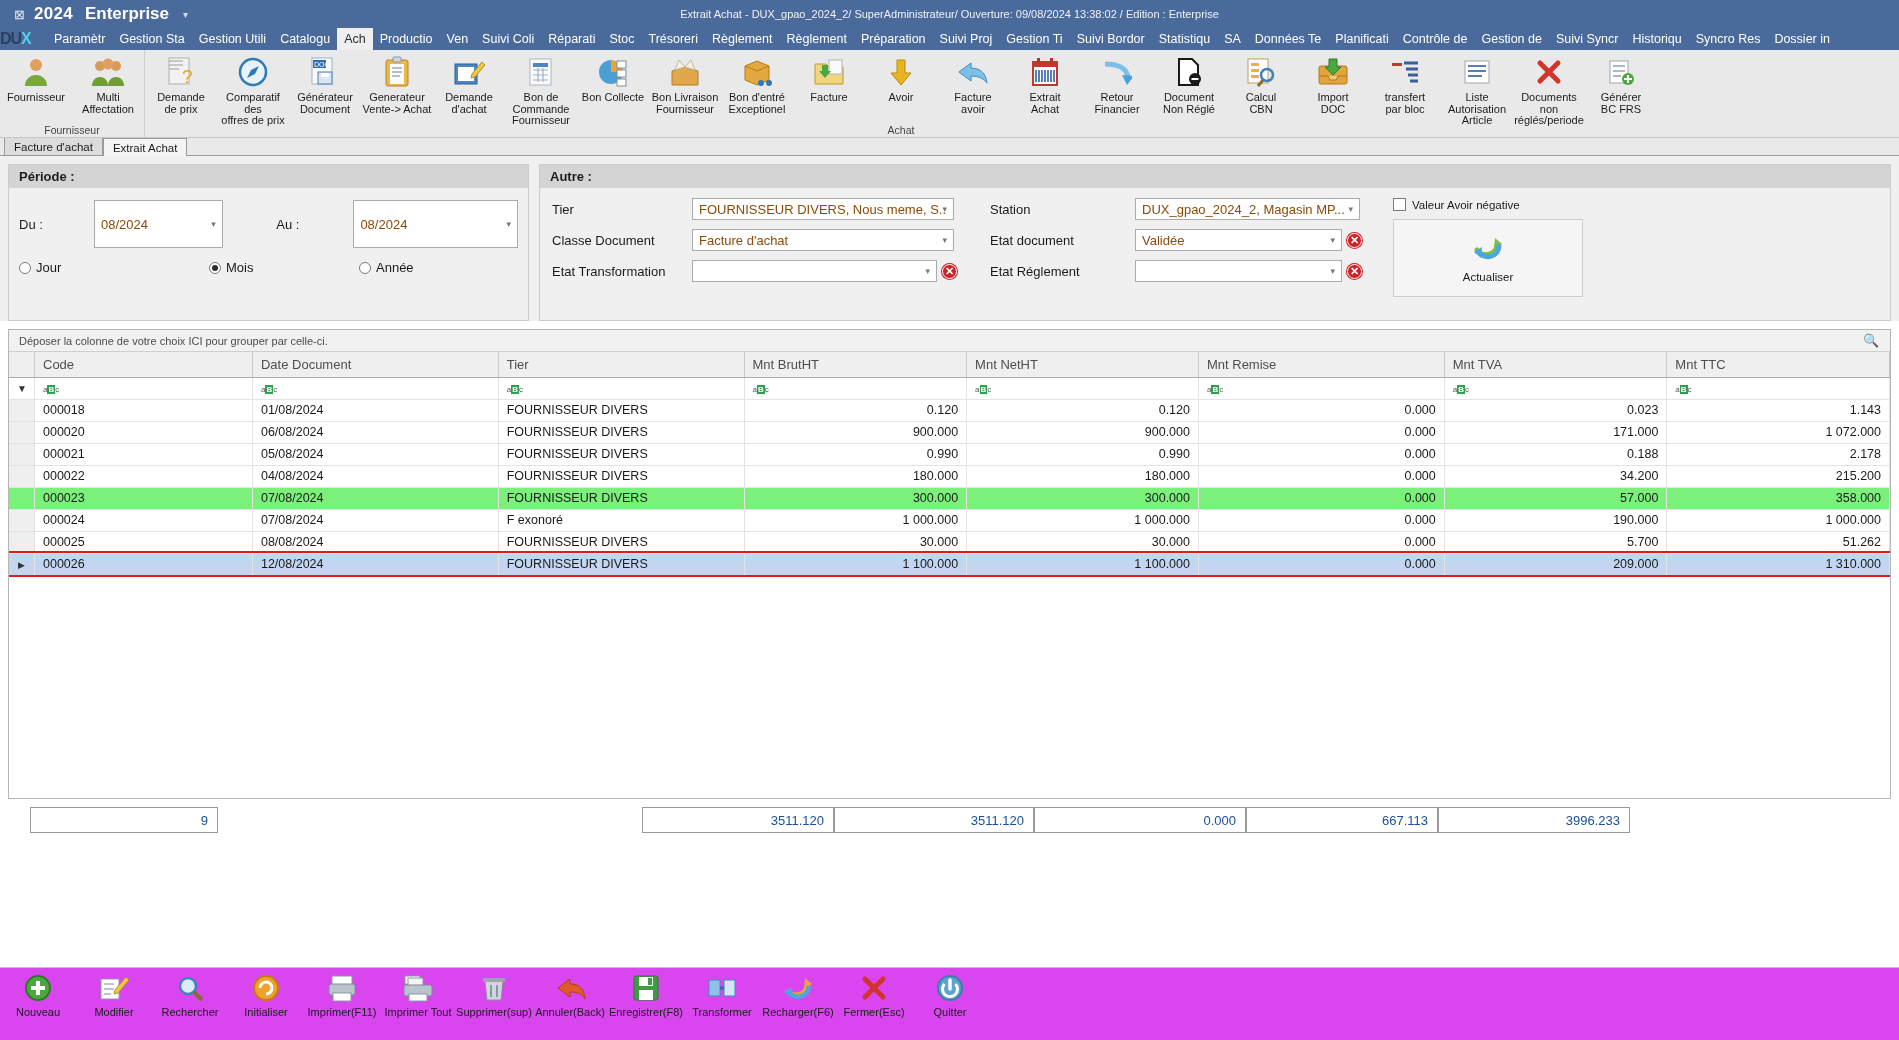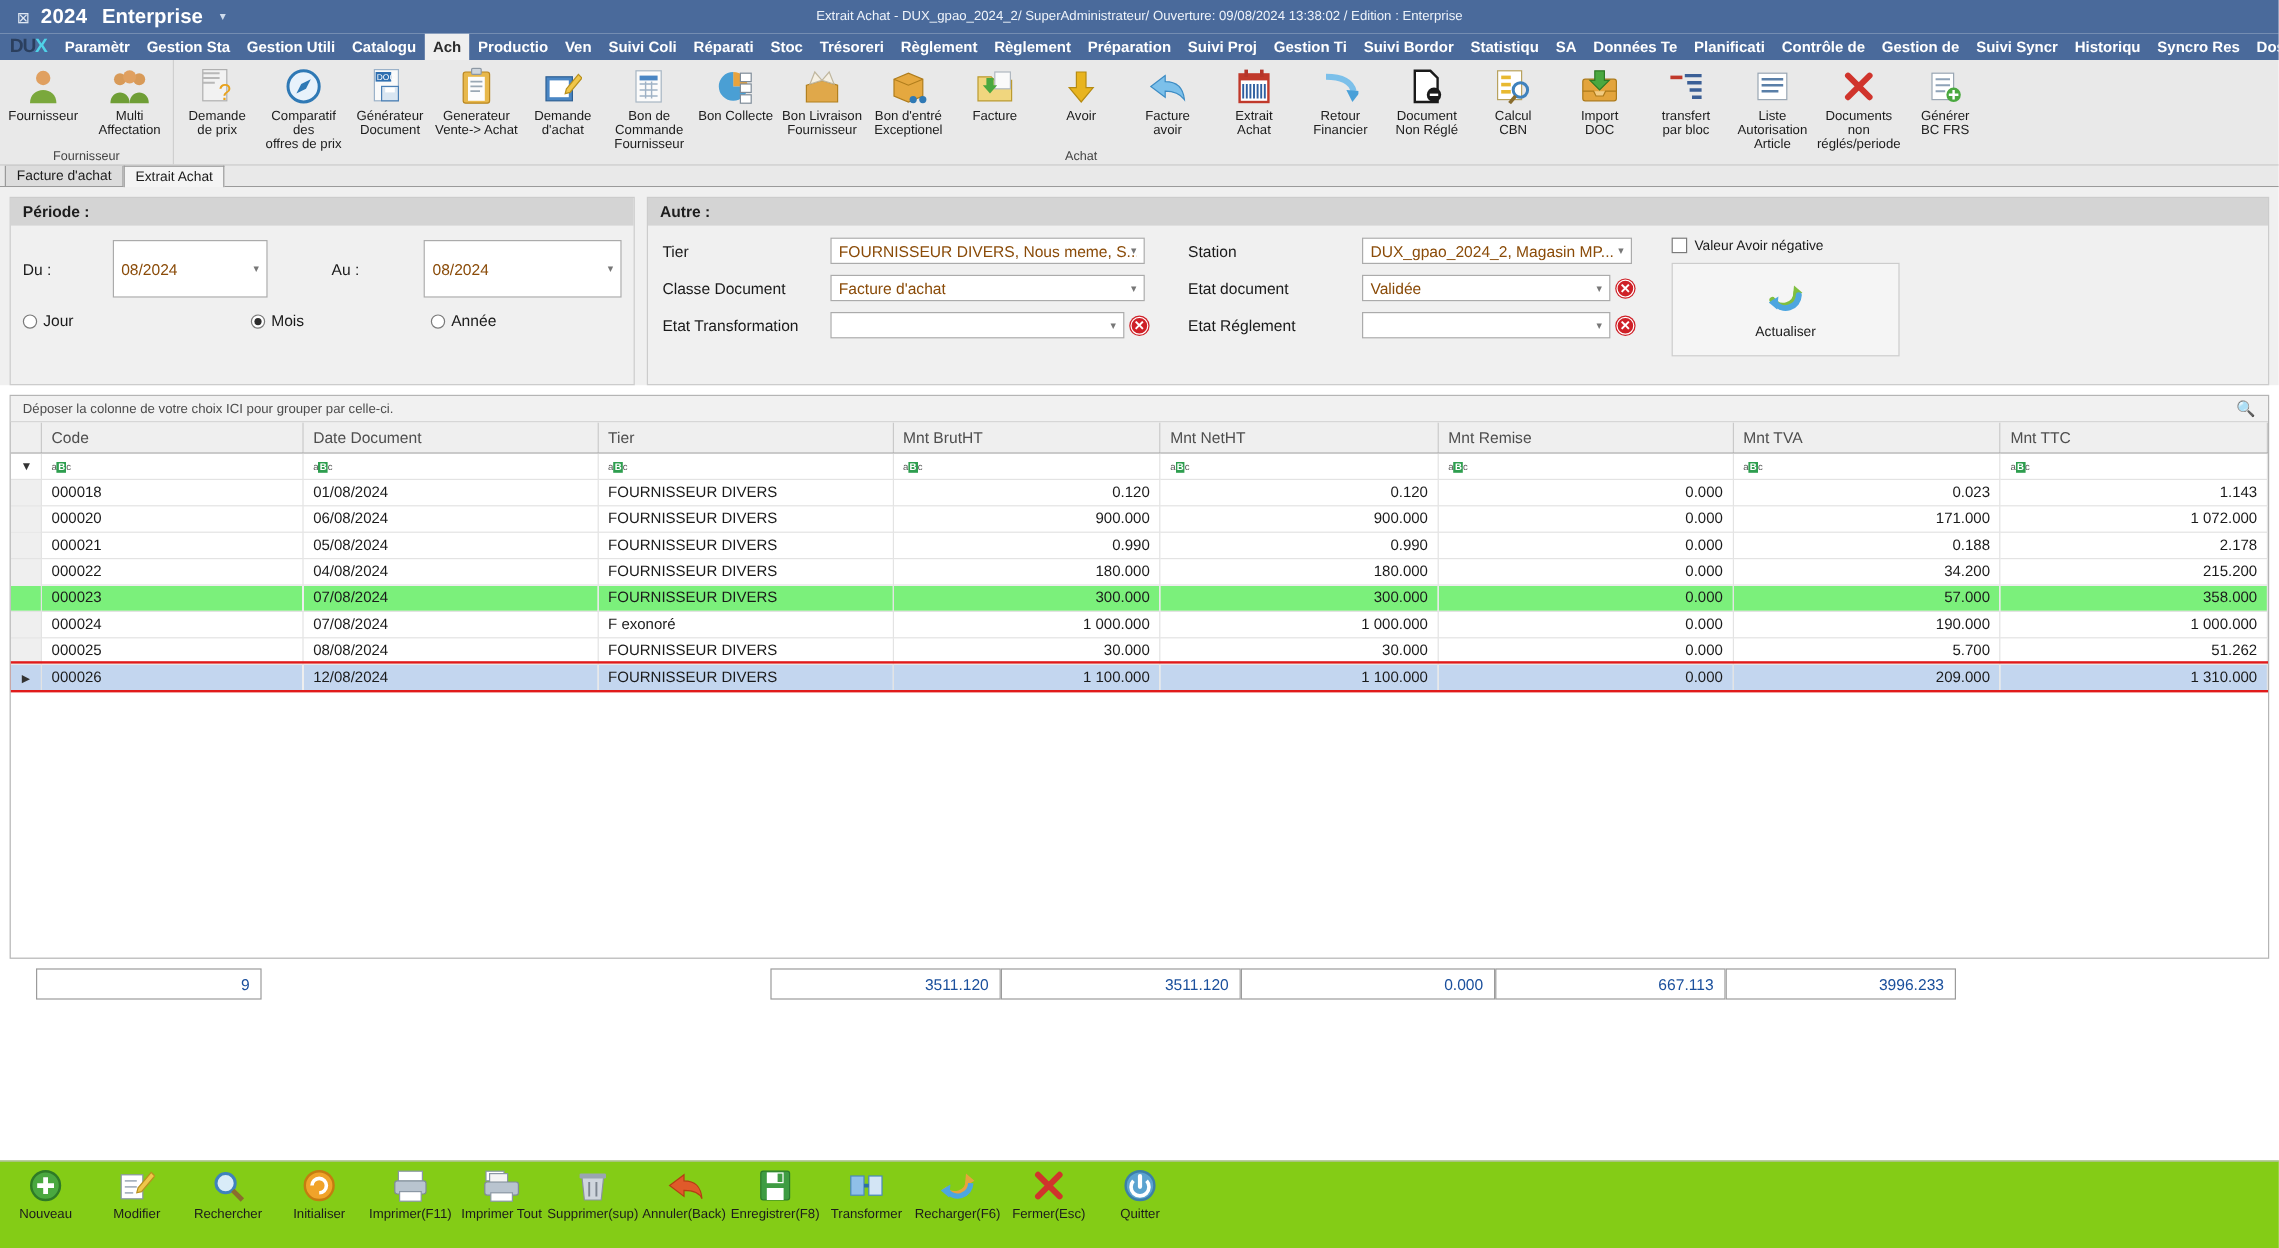--- a/index.html
+++ b/index.html
@@ -22,28 +22,28 @@
   .tb-info {
     position: absolute; left: 50%; transform: translateX(-50%);
     font-size: 11px; color: #eef3fa; white-space: nowrap;
   }
   
   .menubar {
     height: 22px; background: #4a6a9b; display: flex; align-items: stretch;
     position: relative; overflow: hidden;
   }
   .logo {
-    width: 47px; display: flex; align-items: center; justify-content: center;
+    width: 47px; display: flex; align-items: center; justify-content: flex-start;
     font-size: 16px; font-weight: bold; color: #2b3f5e; letter-spacing: -1px;
     flex: 0 0 auto;
   }
   .logo .lx { color: #4fd2e8; }
   .menu-item {
     padding: 0 7px; display: flex; align-items: center; color: #ffffff;
-    font-size: 12.5px; font-weight: bold; white-space: nowrap; cursor: default;
+    font-size: 12.5px; font-weight: normal; white-space: nowrap; cursor: default;
     flex: 0 0 auto;
   }
   .menu-item.active { background: #efefef; color: #2c2c2c; }
   
   .ribbon {
     height: 88px; background: #e9e9e9; border-bottom: 1px solid #c8c8c8;
     display: flex; align-items: stretch; position: relative;
   }
   .rgroup { display: flex; align-items: stretch; position: relative; }
   .rgroup + .rgroup { border-left: 1px solid #cfcfcf; }
@@ -141,21 +141,21 @@
   
   .totals { display: flex; margin: 0 8px; padding-top: 8px; gap: 0; }
   .tcell {
     border: 1px solid #9b9b9b; background: #ffffff; height: 26px;
     display: flex; align-items: center; justify-content: flex-end;
     padding: 0 9px; font-size: 13px; color: #1a4f9c;
   }
   
   .bottombar {
     position: absolute; bottom: 0; left: 0; right: 0; height: 73px;
-    background: #84cc16; border-top: 1px solid #c0c0c0;
+    background: #d946ef; border-top: 1px solid #c0c0c0;
     display: flex; align-items: flex-start; padding-top: 4px;
   }
   .bbtn {
     width: 76px; display: flex; flex-direction: column; align-items: center;
     text-align: center; cursor: default;
   }
   .bbtn .ico { height: 32px; display: flex; align-items: center; justify-content: center; }
   .bbtn .lbl { font-size: 11px; color: #1c1c1c; line-height: 12px; margin-top: 2px; }
   .magnifier { font-size: 13px; color: #3b5f96; }
 </style>

